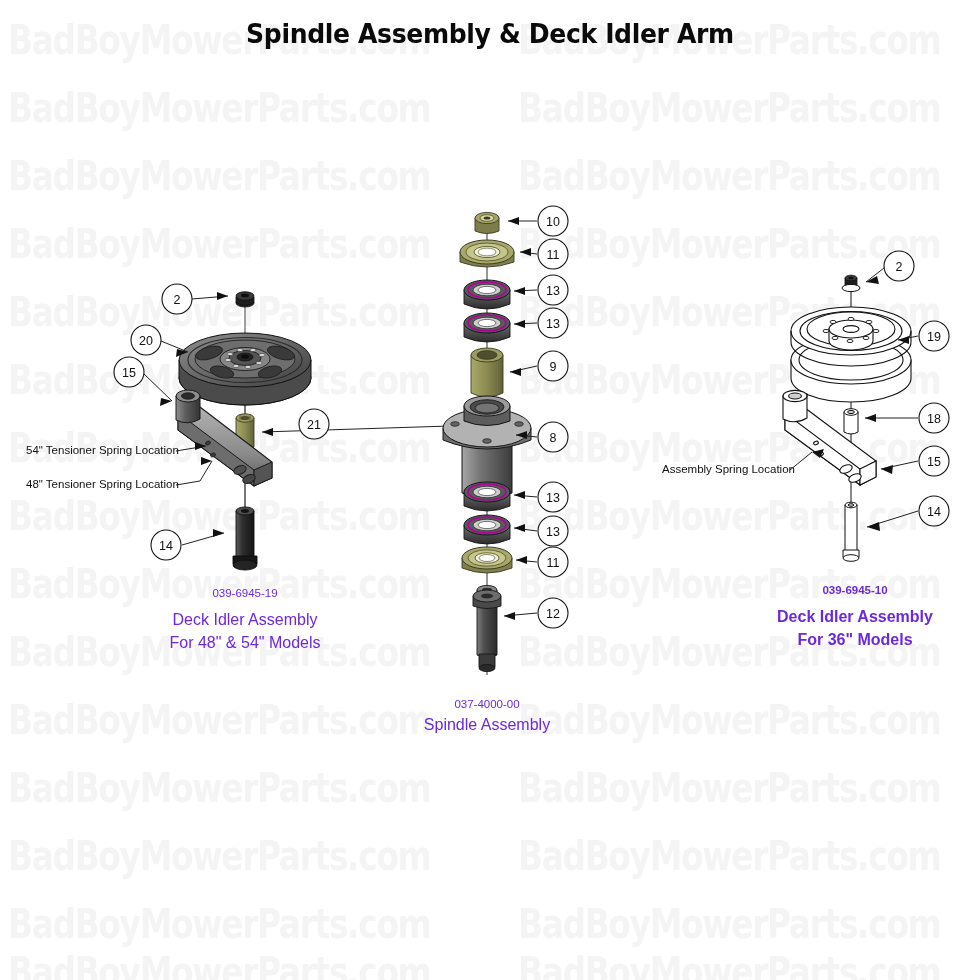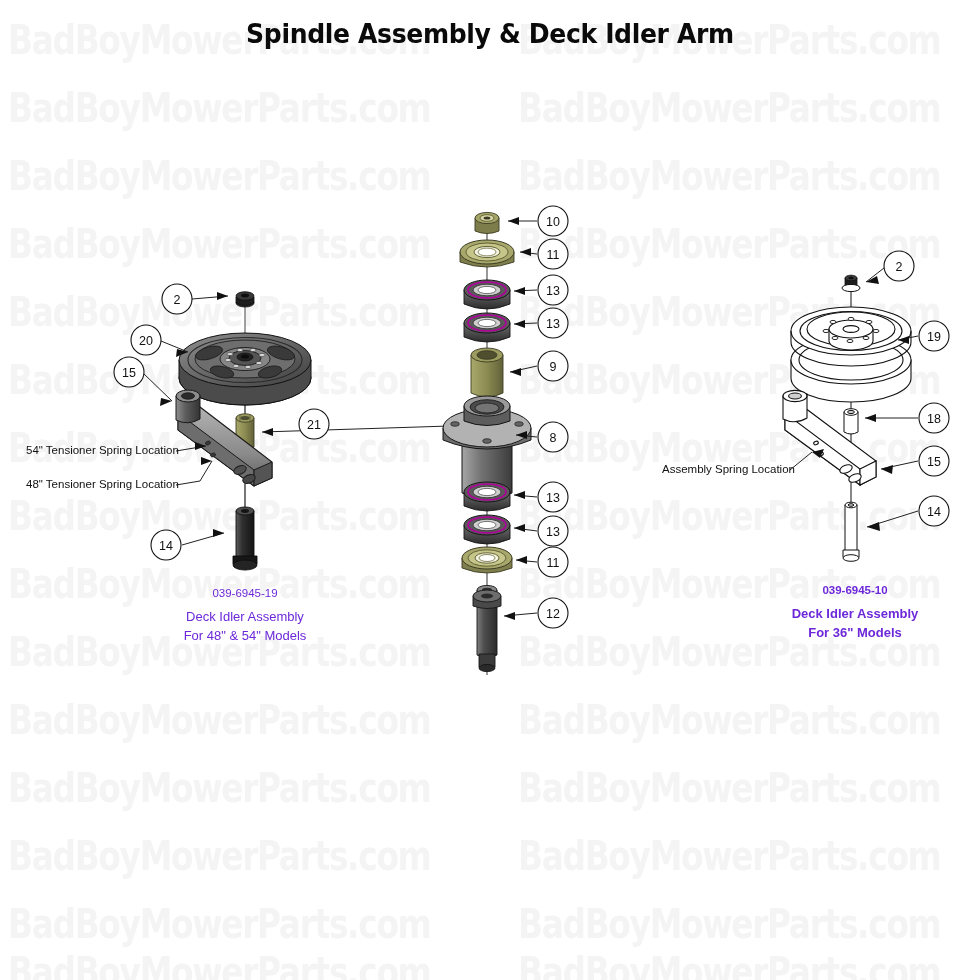--- a/index.html
+++ b/index.html
@@ -38,21 +38,21 @@
     transform-origin:center top;
   }
   .caption{
     position:absolute;
     text-align:center;
     color:#6d28d9;
     font-family:"Liberation Sans", sans-serif;
     line-height:1.45;
   }
   .caption .pn{font-size:11.5px;}
-  .caption .ln{font-size:13px;}
+  .caption .ln{font-size:16px;}
   .caption .gap{display:block;height:6px;}
   .anno{
     position:absolute;
     font-size:11.5px;
     color:#111;
     white-space:nowrap;
     font-family:"Liberation Sans", sans-serif;
   }
   svg{display:block;overflow:visible;}
   text.bub{font-family:"Liberation Sans", sans-serif;font-size:12.5px;fill:#111;}
@@ -523,20 +523,24 @@
   <div class="anno" style="left:26px;top:478px;">48" Tensioner Spring Location</div>
   <div class="anno" style="left:662px;top:463px;">Assembly Spring Location</div>
 
   <div class="caption" style="left:135px;top:585px;width:220px;">
     <div class="pn">039-6945-19</div>
     <span class="gap"></span>
     <div class="ln">Deck Idler Assembly</div>
     <div class="ln">For 48" &amp; 54" Models</div>
   </div>
 
+  <div class="caption" style="left:387px;top:696px;width:200px;">
+    <div class="pn">037-4000-00</div>
+    <div class="ln">Spindle Assembly</div>
+  </div>
 
   <div class="caption" style="left:745px;top:582px;width:220px;font-weight:bold;">
     <div class="pn">039-6945-10</div>
     <span class="gap"></span>
     <div class="ln">Deck Idler Assembly</div>
     <div class="ln">For 36" Models</div>
   </div>
 
 </div>
 

